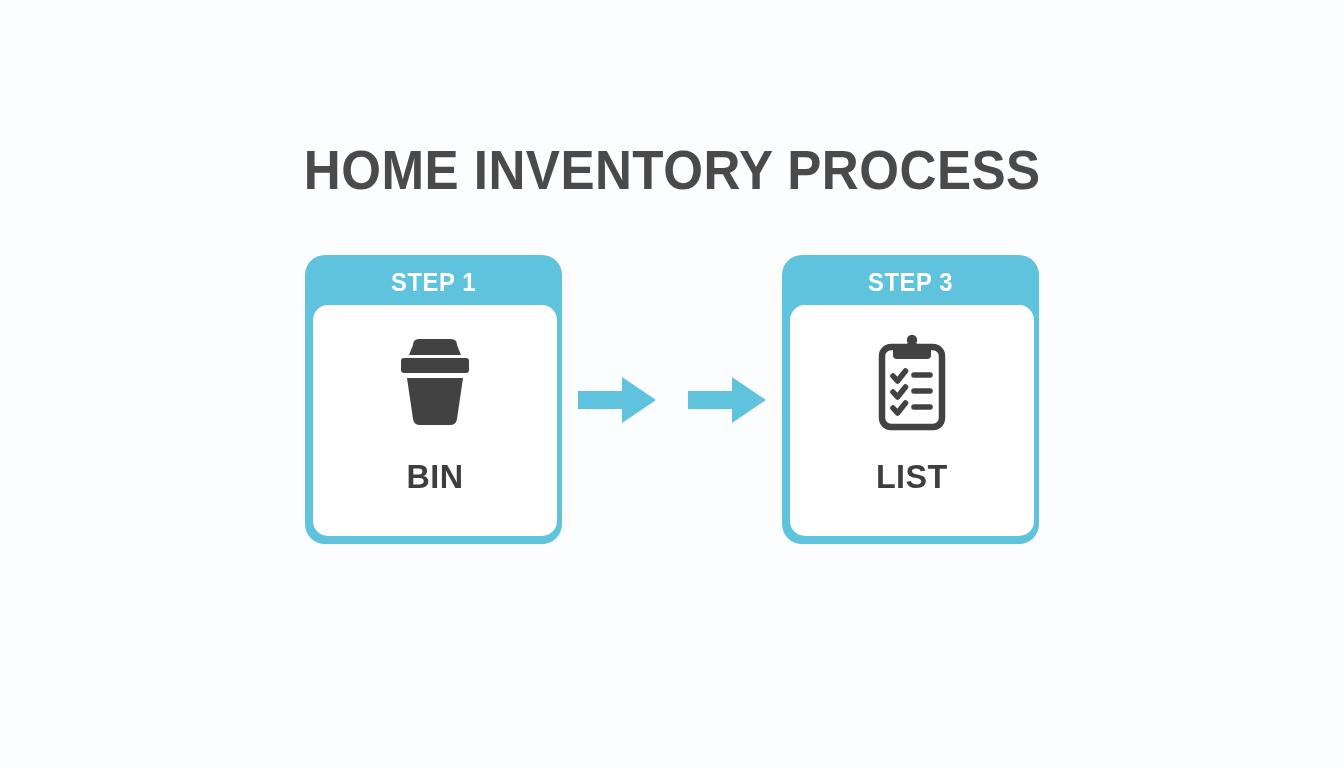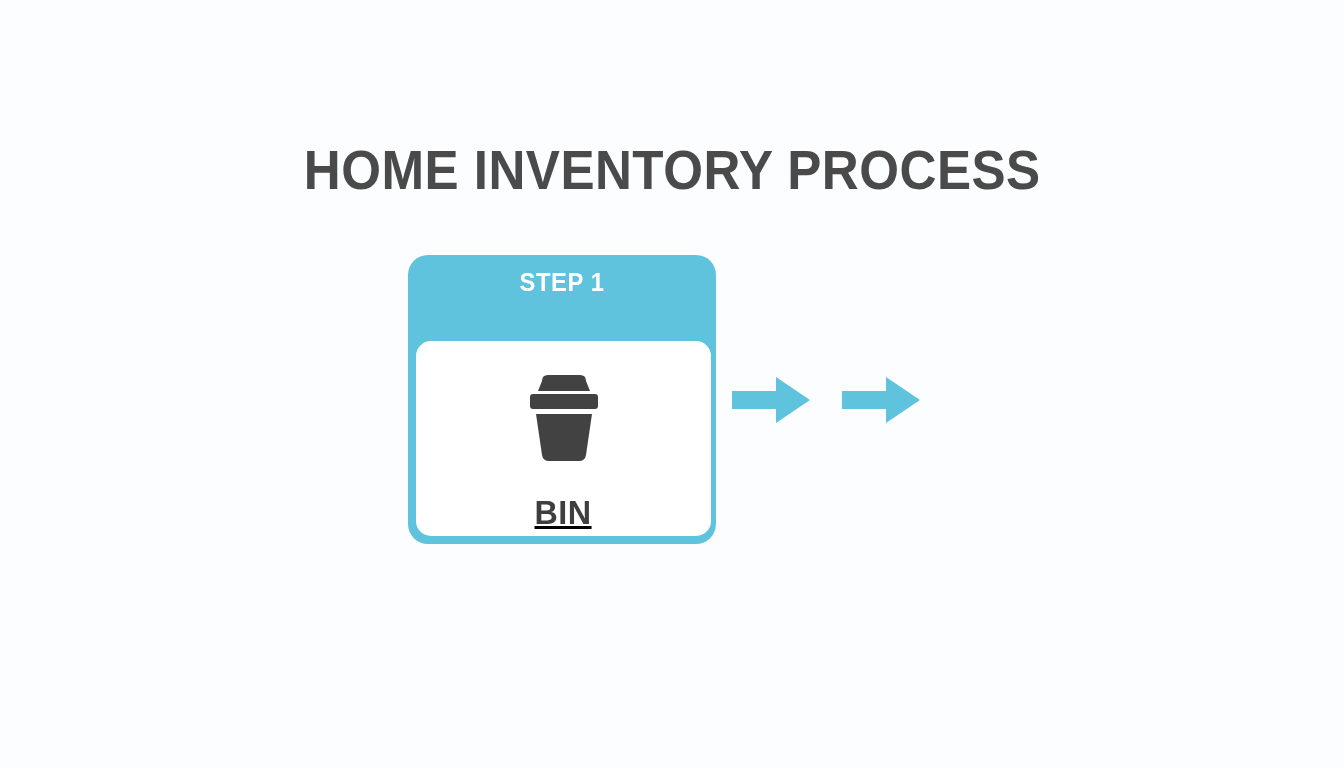--- a/index.html
+++ b/index.html
@@ -40,30 +40,29 @@
   
   #steps-row {
     margin-top: 57px;
     display: flex;
     flex-direction: row;
     align-items: center;
     justify-content: center;
   }
 
   .step-card {
-    width: 308px;
+    width: 257px;
     height: 289px;
     background: #5fc3de;
     border-radius: 20px;
     box-sizing: border-box;
     padding: 4px;
     display: flex;
     flex-direction: column;
     align-items: stretch;
-    gap: 36px;
   }
 
   .step-header {
     height: 46px;
     flex: 0 0 46px;
     display: flex;
     align-items: center;
     justify-content: center;
     color: #ffffff;
     font-size: 25px;
@@ -75,21 +74,20 @@
   .step-body {
     flex: 1 1 auto;
     background: #ffffff;
     border-radius: 15px;
     margin: 0 1px 4px 4px;
     display: flex;
     flex-direction: column;
     align-items: center;
     justify-content: flex-start;
     position: relative;
-    text-decoration: underline;
   }
 
   .step-icon {
     margin-top: 26px;
     height: 104px;
     display: flex;
     align-items: center;
     justify-content: center;
   }
 
@@ -145,15 +143,40 @@
       </svg>
     </div>
 
 
     <div class="step-arrow">
       <svg width="78" height="46" viewBox="0 0 78 46" aria-hidden="true">
         <path d="M0 14 L44 14 L44 0 L78 23 L44 46 L44 32 L0 32 Z" fill="#5fc3de"></path>
       </svg>
     </div>
 
+    <div class="step-card">
+      <div class="step-header">STEP 3</div>
+      <div class="step-body">
+        <div class="step-icon">
+          <svg width="104" height="104" viewBox="0 0 104 104" aria-hidden="true">
+
+            <rect x="22" y="16" width="60" height="80" rx="9" fill="none" stroke="#424242" stroke-width="6.5"></rect>
+
+            <path d="M38 13 h28 a5 5 0 0 1 5 5 v6 a4 4 0 0 1 -4 4 h-30 a4 4 0 0 1 -4 -4 v-6 a5 5 0 0 1 5 -5 z" fill="#424242"></path>
+            <path d="M47 13 a5.6 5.6 0 0 1 10 0 z" fill="#424242"></path>
+            <circle cx="52" cy="9" r="5.2" fill="#424242"></circle>
+
+            <g stroke="#424242" stroke-width="5.6" stroke-linecap="round" stroke-linejoin="round" fill="none">
+              <path d="M33 45 l4.5 5 l8-10"></path>
+              <path d="M54 44 h16"></path>
+              <path d="M33 61 l4.5 5 l8-10"></path>
+              <path d="M54 60 h16"></path>
+              <path d="M33 77 l4.5 5 l8-10"></path>
+              <path d="M54 76 h16"></path>
+            </g>
+          </svg>
+        </div>
+        <div class="step-label">LIST</div>
+      </div>
+    </div>
 
   </div>
 </div>
 
 </body></html>

